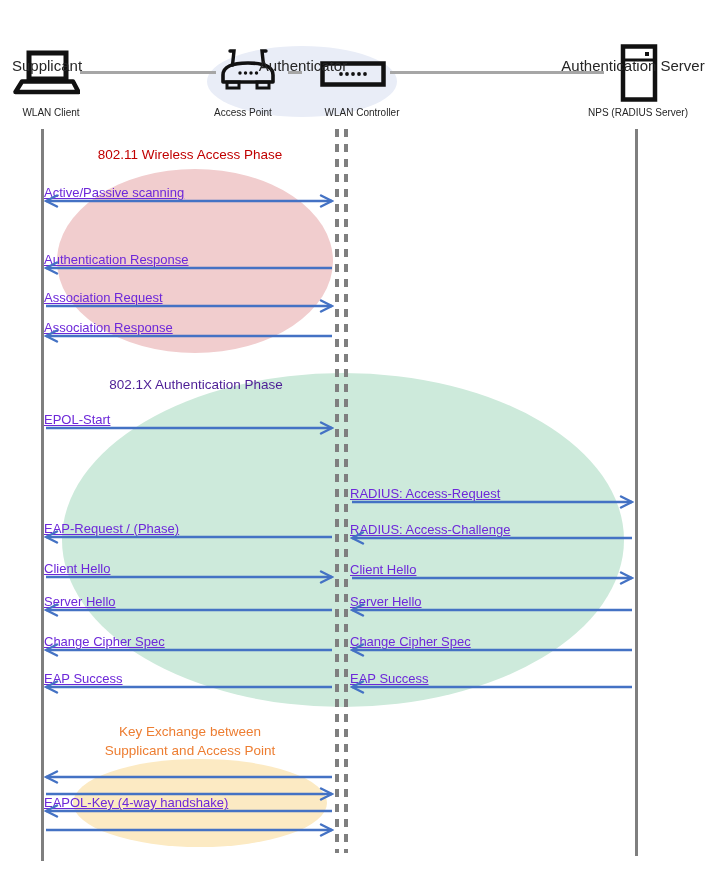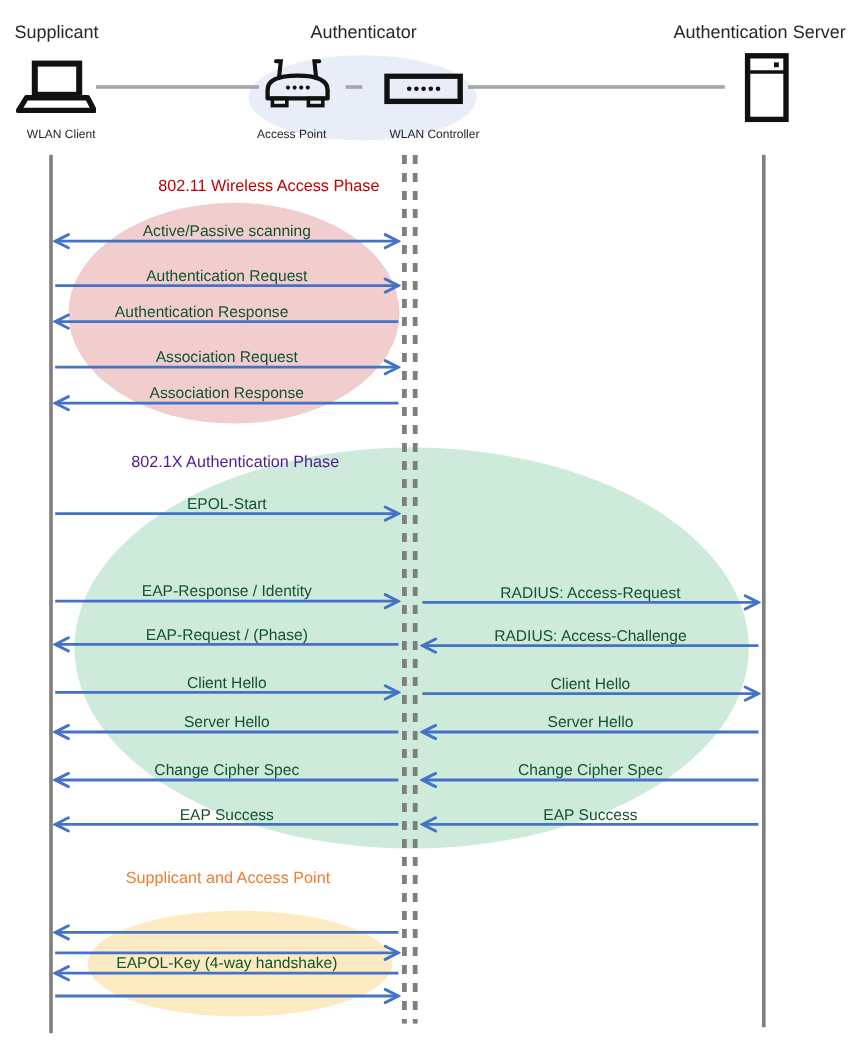--- a/index.html
+++ b/index.html
@@ -2,50 +2,50 @@
 <html><head>
 <meta charset="utf-8">
 <style>
   html,body{margin:0;padding:0;background:#fff;}
   #stage{
     position:relative;width:713px;height:875px;background:#ffffff;
     font-family:"Liberation Sans",sans-serif;overflow:hidden;
   }
   .abs{position:absolute;}
   
-  .role{font-size:15px;color:#262626;white-space:nowrap;z-index:4;}
+  .role{font-size:15px;color:#262626;white-space:nowrap;z-index:4;margin-top:38px;}
   .centered{transform:translateX(-50%);}
   
   .devlabel{font-size:10px;color:#262626;white-space:nowrap;z-index:4;}
   
   .hub-ellipse{left:207px;top:46px;width:190px;height:71px;border-radius:50%;
     background:#E9EDF7;z-index:0;}
   
   .connector{height:3px;background:#A6A6A6;top:71px;z-index:1;}
   
   .lifeline-solid{width:3px;background:#7F7F7F;top:129px;z-index:2;}
   .lifeline-dashed{width:4px;top:129px;height:724px;z-index:2;
     background:repeating-linear-gradient(to bottom,#7F7F7F 0 8px,transparent 8px 15px);}
   
   .phase-ellipse{border-radius:50%;z-index:1;}
   .ellipse-80211{left:57px;top:169px;width:276px;height:184px;background:#F1CDCE;}
   .ellipse-8021x{left:62px;top:373px;width:562px;height:334px;background:#CDEADB;}
   .ellipse-keyexch{left:73px;top:759px;width:254px;height:88px;background:#FCEAC3;}
   
   .phase-title{font-size:13.5px;white-space:nowrap;z-index:3;text-align:center;}
-  .title-80211{left:190px;top:147px;color:#C00000;margin-left:34px;}
+  .title-80211{left:190px;top:147px;color:#C00000;}
   .title-8021x{left:196px;top:377px;color:#4c1d95;}
   .title-keyexch{left:190px;top:722px;color:#ED7D31;line-height:19px;}
   
   #messages-layer{position:absolute;left:0;top:0;width:713px;height:875px;z-index:3;pointer-events:none;}
   .msg{position:absolute;height:16px;}
   .msg svg{position:absolute;left:0;top:0;}
   .msg-label{
-    position:absolute;left:0;right:0;bottom:9px;text-align:center;
-    font-size:13px;color:#14532d;white-space:nowrap;
+    position:absolute;left:0;right:0;bottom:9px;text-align:left;
+    font-size:13px;color:#6d28d9;white-space:nowrap;text-decoration:underline;
   }
   .icon{z-index:3;}
 </style>
 </head>
 <body>
 
 <div id="stage">
 
   <div class="abs role" style="left:12px;top:19px">Supplicant</div>
   <div class="abs role centered" style="left:303px;top:19px">Authenticator</div>
@@ -85,52 +85,47 @@
 
   <svg class="abs icon" style="left:620px;top:44px" width="38" height="58" viewBox="0 0 38 58">
     <rect x="3" y="2.5" width="32" height="53" fill="none" stroke="#111" stroke-width="4.5"></rect>
     <line x1="3" y1="16" x2="35" y2="16" stroke="#111" stroke-width="3"></line>
     <rect x="25" y="8" width="4" height="4" fill="#111"></rect>
   </svg>
 
   <div class="abs devlabel centered" style="left:51px;top:107px">WLAN Client</div>
   <div class="abs devlabel centered" style="left:243px;top:107px">Access Point</div>
   <div class="abs devlabel centered" style="left:362px;top:107px">WLAN Controller</div>
+  <div class="abs devlabel centered" style="left:638px;top:107px">NPS (RADIUS Server)</div>
 
   <div class="abs lifeline-solid" style="left:41px;height:732px"></div>
   <div class="abs lifeline-dashed" style="left:335px"></div>
   <div class="abs lifeline-dashed" style="left:344px"></div>
   <div class="abs lifeline-solid" style="left:635px;height:727px"></div>
 
   <div class="abs phase-ellipse ellipse-80211"></div>
   <div class="abs phase-ellipse ellipse-8021x"></div>
   <div class="abs phase-ellipse ellipse-keyexch"></div>
 
   <div class="abs phase-title centered title-80211">802.11 Wireless Access Phase</div>
   <div class="abs phase-title centered title-8021x">802.1X Authentication Phase</div>
   <div class="abs phase-title centered title-keyexch">
+    <div>Key Exchange between</div>
     <div>Supplicant and Access Point</div>
   </div>
 
   <div id="messages-layer">
       <div class="msg" style="left: 44px; top: 193px; width: 290px;">
         <div class="msg-label">Active/Passive scanning</div>
         <svg width="290" height="16">
           <line x1="2" y1="8" x2="288" y2="8" stroke="#4472C4" stroke-width="2.3"></line>
           <polyline points="13,2.5 2,8 13,13.5" fill="none" stroke="#4472C4" stroke-width="2.4" stroke-linecap="round" stroke-linejoin="miter"></polyline>
           <polyline points="277,2.5 288,8 277,13.5" fill="none" stroke="#4472C4" stroke-width="2.4" stroke-linecap="round" stroke-linejoin="miter"></polyline>
         </svg>
       </div>
-      <div class="msg" style="left: 44px; top: 230px; width: 290px;">
-        <div class="msg-label">Authentication Request</div>
-        <svg width="290" height="16">
-          <line x1="2" y1="8" x2="288" y2="8" stroke="#4472C4" stroke-width="2.3"></line>
-          <polyline points="277,2.5 288,8 277,13.5" fill="none" stroke="#4472C4" stroke-width="2.4" stroke-linecap="round" stroke-linejoin="miter"></polyline>
-        </svg>
-      </div>
       <div class="msg" style="left: 44px; top: 260px; width: 248px;">
         <div class="msg-label">Authentication Response</div>
         <svg width="290" height="16">
           <line x1="2" y1="8" x2="288" y2="8" stroke="#4472C4" stroke-width="2.3"></line>
           <polyline points="13,2.5 2,8 13,13.5" fill="none" stroke="#4472C4" stroke-width="2.4" stroke-linecap="round" stroke-linejoin="miter"></polyline>
         </svg>
       </div>
       <div class="msg" style="left: 44px; top: 298px; width: 290px;">
         <div class="msg-label">Association Request</div>
         <svg width="290" height="16">
@@ -145,27 +140,20 @@
           <polyline points="13,2.5 2,8 13,13.5" fill="none" stroke="#4472C4" stroke-width="2.4" stroke-linecap="round" stroke-linejoin="miter"></polyline>
         </svg>
       </div>
       <div class="msg" style="left: 44px; top: 420px; width: 290px;">
         <div class="msg-label">EPOL-Start</div>
         <svg width="290" height="16">
           <line x1="2" y1="8" x2="288" y2="8" stroke="#4472C4" stroke-width="2.3"></line>
           <polyline points="277,2.5 288,8 277,13.5" fill="none" stroke="#4472C4" stroke-width="2.4" stroke-linecap="round" stroke-linejoin="miter"></polyline>
         </svg>
       </div>
-      <div class="msg" style="left: 44px; top: 493px; width: 290px;">
-        <div class="msg-label">EAP-Response / Identity</div>
-        <svg width="290" height="16">
-          <line x1="2" y1="8" x2="288" y2="8" stroke="#4472C4" stroke-width="2.3"></line>
-          <polyline points="277,2.5 288,8 277,13.5" fill="none" stroke="#4472C4" stroke-width="2.4" stroke-linecap="round" stroke-linejoin="miter"></polyline>
-        </svg>
-      </div>
       <div class="msg" style="left: 350px; top: 494px; width: 284px;">
         <div class="msg-label">RADIUS: Access-Request</div>
         <svg width="284" height="16">
           <line x1="2" y1="8" x2="282" y2="8" stroke="#4472C4" stroke-width="2.3"></line>
           <polyline points="271,2.5 282,8 271,13.5" fill="none" stroke="#4472C4" stroke-width="2.4" stroke-linecap="round" stroke-linejoin="miter"></polyline>
         </svg>
       </div>
       <div class="msg" style="left: 44px; top: 529px; width: 290px;">
         <div class="msg-label">EAP-Request / (Phase)</div>
         <svg width="290" height="16">

